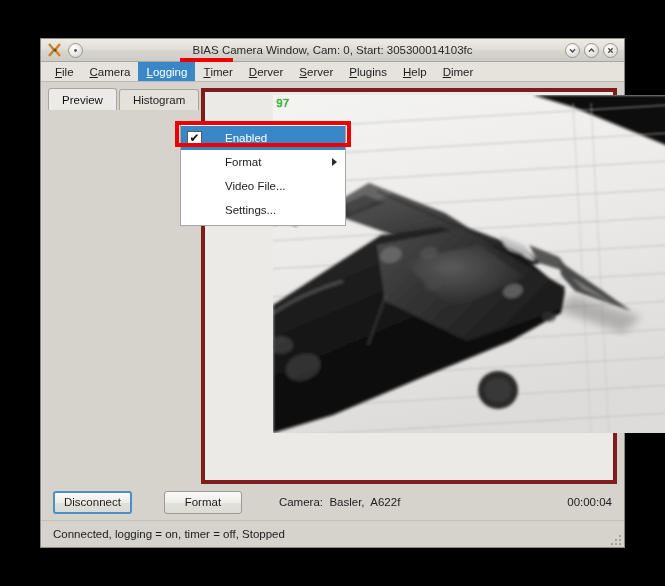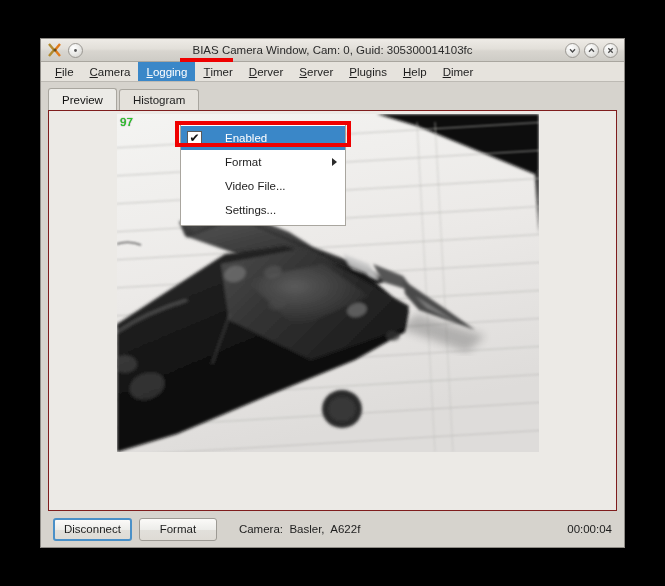--- a/index.html
+++ b/index.html
@@ -78,21 +78,21 @@
     left: 139px; top: 19px;
     width: 53px; height: 4px;
     background: #ef0000;
     z-index: 60;
   }
 
   
   #central {
     flex: 1 1 auto;
     padding: 6px 7px 0 7px;
-    display: flex; flex-direction: column;
+    display: flex; flex-direction: row;
     min-height: 0;
     position: relative;
   }
 
   
   #tabbar { display: flex; align-items: flex-end; height: 22px; position: relative; z-index: 2; }
   .tab {
     height: 21px;
     padding: 0 13px;
     display: flex; align-items: center;
@@ -106,21 +106,21 @@
   }
   .tab.selected {
     background: #ecebe7;
     height: 22px;
     color: #111;
   }
 
   #tabpanel {
     flex: 1 1 auto;
     background: #eceae6;
-    border: 1px solid #7f1d1d;
+    border: 4px solid #7f1d1d;
     position: relative;
     min-height: 0;
     display: flex;
     align-items: center;
     justify-content: center;
   }
 
   
   #preview-wrap {
     position: absolute;
@@ -141,40 +141,41 @@
     text-shadow: 0 0 1px #000;
   }
 
   
   #bottombar {
     flex: 0 0 auto;
     height: 36px;
     display: flex; align-items: center;
     padding: 0 12px;
     background: #d6d3cd;
+    gap: 25px;
   }
   .btn {
     font-family: "Liberation Sans", sans-serif;
     font-size: 11.5px;
     color: #1d1d1d;
     height: 23px;
     min-width: 78px;
     padding: 0 10px;
     background: linear-gradient(to bottom, #fbfaf8 0%, #ededea 50%, #e2e0db 51%, #dedbd5 100%);
     border: 1px solid #9d9a94;
     border-radius: 3px;
     cursor: default;
   }
   .btn.focused {
     border: 2px solid #4a90c8;
     padding: 0 9px;
   }
   #btn-start { margin-left: 7px; }
   #camera-info {
-    margin-left: 22px;
+    margin-left: 12px;
     font-size: 11.5px;
     color: #1d1d1d;
     white-space: pre;
   }
   #timer-display {
     margin-left: auto;
     font-size: 11.5px;
     color: #1d1d1d;
   }
 
@@ -263,21 +264,21 @@
           <path d="M13 2 L8 8 L13 14" stroke="#e07b1a" stroke-width="2.4" fill="none"></path>
           <circle cx="8" cy="8" r="1.6" fill="#6b5018"></circle>
         </svg>
       </span>
       <span class="tb-round-btn">
         <svg width="7" height="7" viewBox="0 0 7 7">
             <circle cx="3.5" cy="3.5" r="1.4" fill="#555"></circle>
           </svg>
       </span>
     </div>
-    <div id="title-text">BIAS Camera Window, Cam: 0, Guid: 305300014103fc</div>
+    <div id="title-text">BIAS Camera Window, Cam: 0, Start: 305300014103fc</div>
     <div class="tb-right">
       <span class="tb-round-btn">
         <svg width="9" height="9" viewBox="0 0 9 9">
             <path d="M2 3.2 L4.5 6 L7 3.2" stroke="#4a4a4a" stroke-width="1.3" fill="none"></path>
           </svg>
       </span>
       <span class="tb-round-btn">
         <svg width="9" height="9" viewBox="0 0 9 9">
             <path d="M2 5.8 L4.5 3 L7 5.8" stroke="#4a4a4a" stroke-width="1.3" fill="none"></path>
           </svg>
@@ -454,20 +455,31 @@
     </div>
   </div>
 
   <div id="bottombar">
     <button class="btn focused" id="btn-disconnect">Disconnect</button>
     <button class="btn" id="btn-start">Format</button>
     <span id="camera-info">Camera:  Basler,  A622f</span>
     <span id="timer-display">00:00:04</span>
   </div>
 
+  <div id="statusbar">
+    <span id="status-text">Connected, logging = on, timer = off, Stopped</span>
+    <span id="resize-grip">
+      <span class="grip-dot" style="right:0px;bottom:0px"></span>
+      <span class="grip-dot" style="right:4px;bottom:0px"></span>
+      <span class="grip-dot" style="right:8px;bottom:0px"></span>
+      <span class="grip-dot" style="right:0px;bottom:4px"></span>
+      <span class="grip-dot" style="right:4px;bottom:4px"></span>
+      <span class="grip-dot" style="right:0px;bottom:8px"></span>
+    </span>
+  </div>
 
   <div id="dropdown">
     <div class="mrow selected">
       <span class="mcheckbox">✔</span>
       <span class="mlabel">Enabled</span>
     </div>
     <div class="mrow">
       <span class="mspacer"></span>
       <span class="mlabel">Format</span>
       <span class="submenu-arrow"></span>

